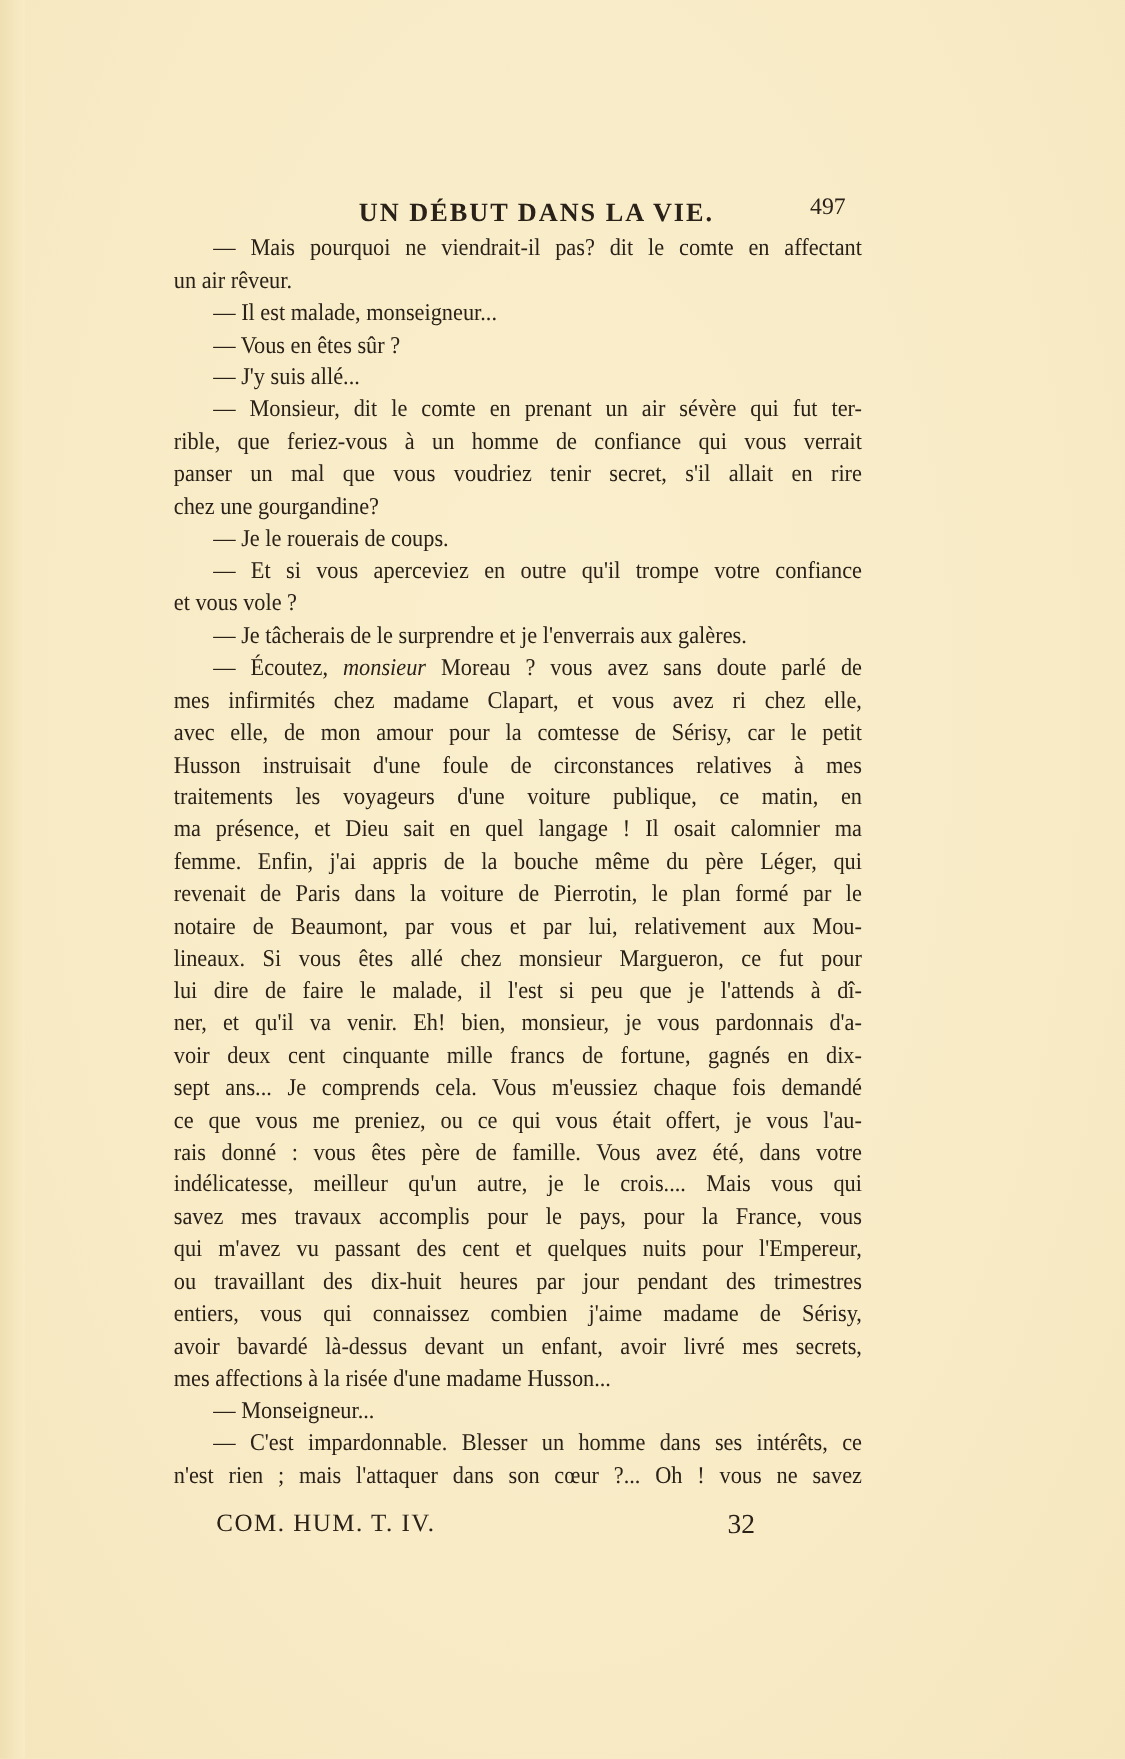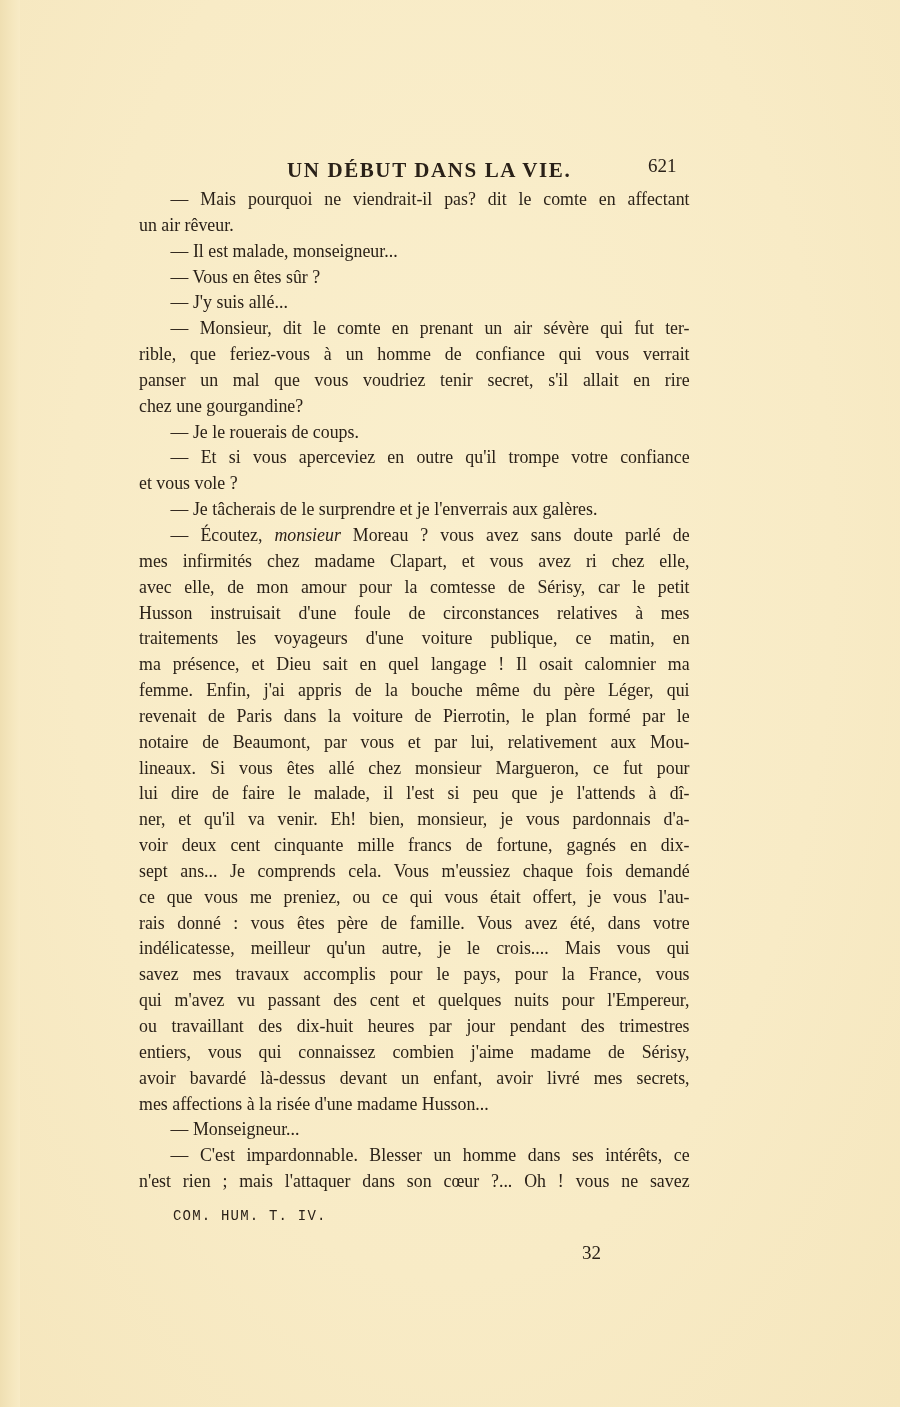--- a/index.html
+++ b/index.html
@@ -33,36 +33,35 @@
     }
     .line {
       display: block; white-space: nowrap; text-align: justify;
       text-align-last: justify; width: 592px;
     }
     .line.last { text-align-last: left; }
     .line.indent { padding-left: 34px; width: 558px; }
     .line em { font-style: italic; }
     .footer-sig {
       position: absolute; top: 1208px; left: 173px;
-      font-size: 14px; letter-spacing: 1.2px; font-family: Liberation Mono, monospace;
+      font-size: 20px; letter-spacing: 1.2px;
     }
     .footer-num {
       position: absolute; top: 1206px; left: 582px;
-      font-size: 19px;
-      margin-top: 36px;
+      font-size: 22px;
     }
   </style>
 </head>
 <body>
 
 <div class="page"></div>
 <div class="page-edge"></div>
 
 <div class="running-head">UN DÉBUT DANS LA VIE.</div>
-<div class="page-number">621</div>
+<div class="page-number">497</div>
 
 <div class="text-block" id="text-block">
     <span class="line indent">— Mais pourquoi ne viendrait-il pas? dit le comte en affectant</span>
     <span class="line last">un air rêveur.</span>
     <span class="line indent last">— Il est malade, monseigneur...</span>
     <span class="line indent last">— Vous en êtes sûr ?</span>
     <span class="line indent last">— J'y suis allé...</span>
     <span class="line indent">— Monsieur, dit le comte en prenant un air sévère qui fut ter-</span>
     <span class="line">rible, que feriez-vous à un homme de confiance qui vous verrait</span>
     <span class="line">panser un mal que vous voudriez tenir secret, s'il allait en rire</span>

